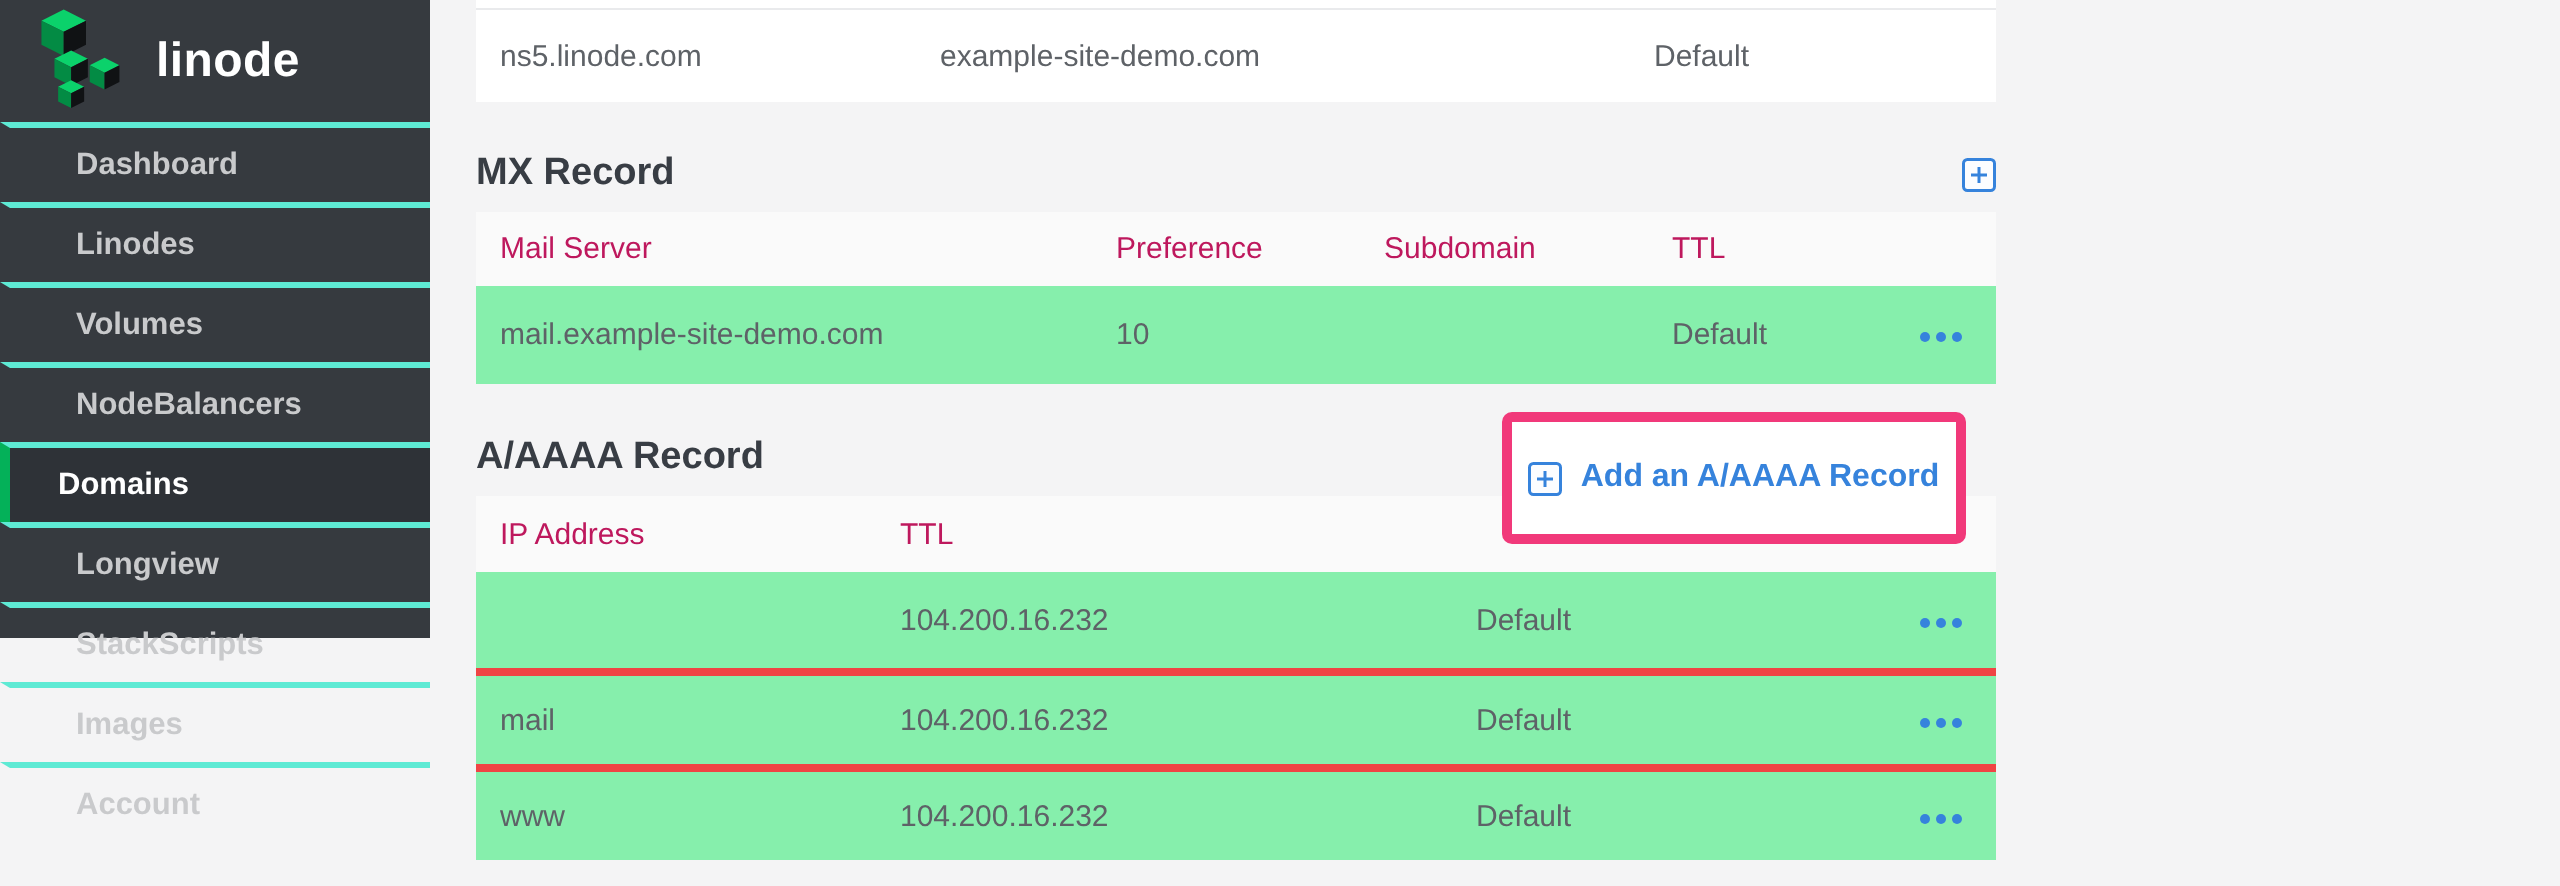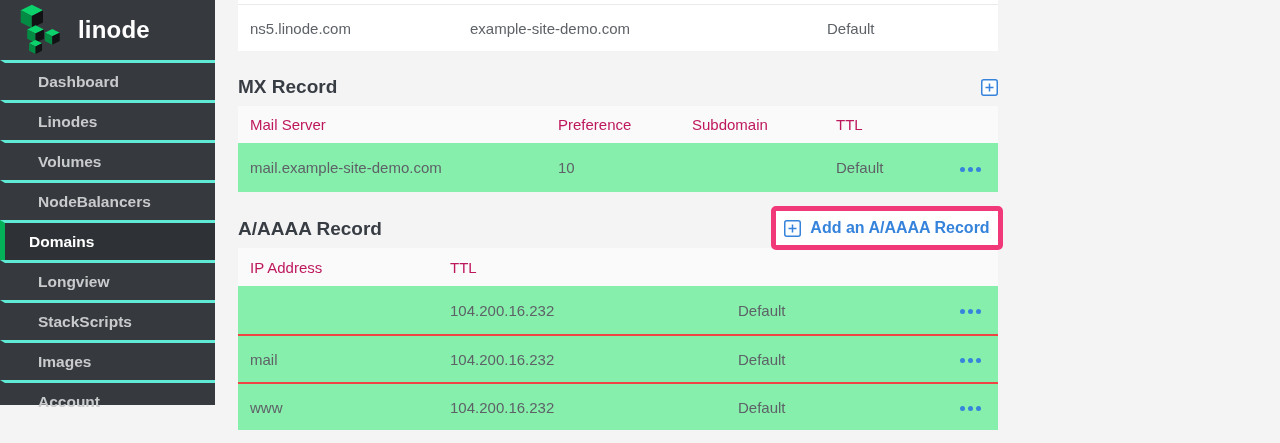--- a/index.html
+++ b/index.html
@@ -5,21 +5,21 @@
   * { margin: 0; padding: 0; box-sizing: border-box; }
   html, body { width: 1280px; height: 443px; overflow: hidden; }
   body {
     font-family: "Liberation Sans", "DejaVu Sans", sans-serif;
     background: #f4f4f5;
   }
   .app { display: flex; width: 1280px; height: 443px; }
 
   
   .sidebar {
-    width: 215px; min-width: 215px; height: 405px;
+    width: 215px; min-width: 215px; height: 319px;
     background: #363a3f;
     display: flex; flex-direction: column;
   }
   .logo-area {
     height: 80px; display: flex; align-items: center;
     padding-left: 17px; gap: 9px;
   }
   .logo-text {
     color: #ffffff; font-size: 24px; font-weight: 700;
     letter-spacing: 0.2px;
@@ -76,37 +76,37 @@
   }
   .trow {
     background: #86efac; display: grid; align-items: center;
   }
   .mx-grid { grid-template-columns: 308px 134px 144px 110px 1fr; }
   .a-grid  { grid-template-columns: 200px 288px 212px 1fr; }
   .thead.mx-grid { height: 37px; }
   .trow.mx-grid { height: 49px; }
   .thead.a-grid { height: 38px; }
   .trow.a-grid { height: 48px; }
-  .trow + .trow { border-top: 2px solid #ef4444; }
+  .trow + .trow { border-top: 4px solid #ef4444; }
 
   .actions-cell { justify-self: end; padding-right: 15px; }
   .dots-btn {
     display: inline-flex; gap: 3px; align-items: center;
     cursor: pointer; padding: 6px 2px; background: none; border: none;
   }
   .dots-btn .dot {
     width: 5px; height: 5px; border-radius: 50%; background: #3683dc;
     display: inline-block;
   }
 
   
   .highlight-box {
     position: absolute;
-    left: 556px; top: 206px;
-    width: 232px; height: 44px;
+    left: 536px; top: 206px;
+    width: 232px; height: 66px;
     background: #ffffff;
     border: 5px solid #f1397a;
     border-radius: 5px;
     display: flex; align-items: center; justify-content: center;
     z-index: 5;
   }
 </style>
 </head>
 <body>
 

